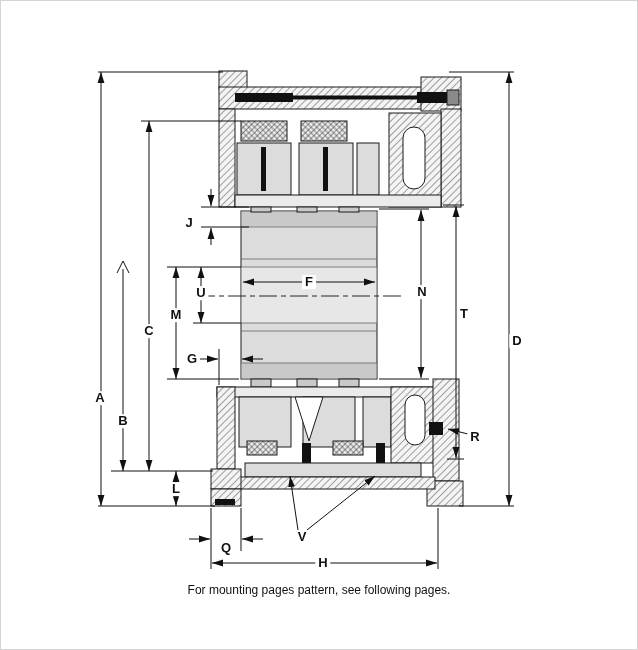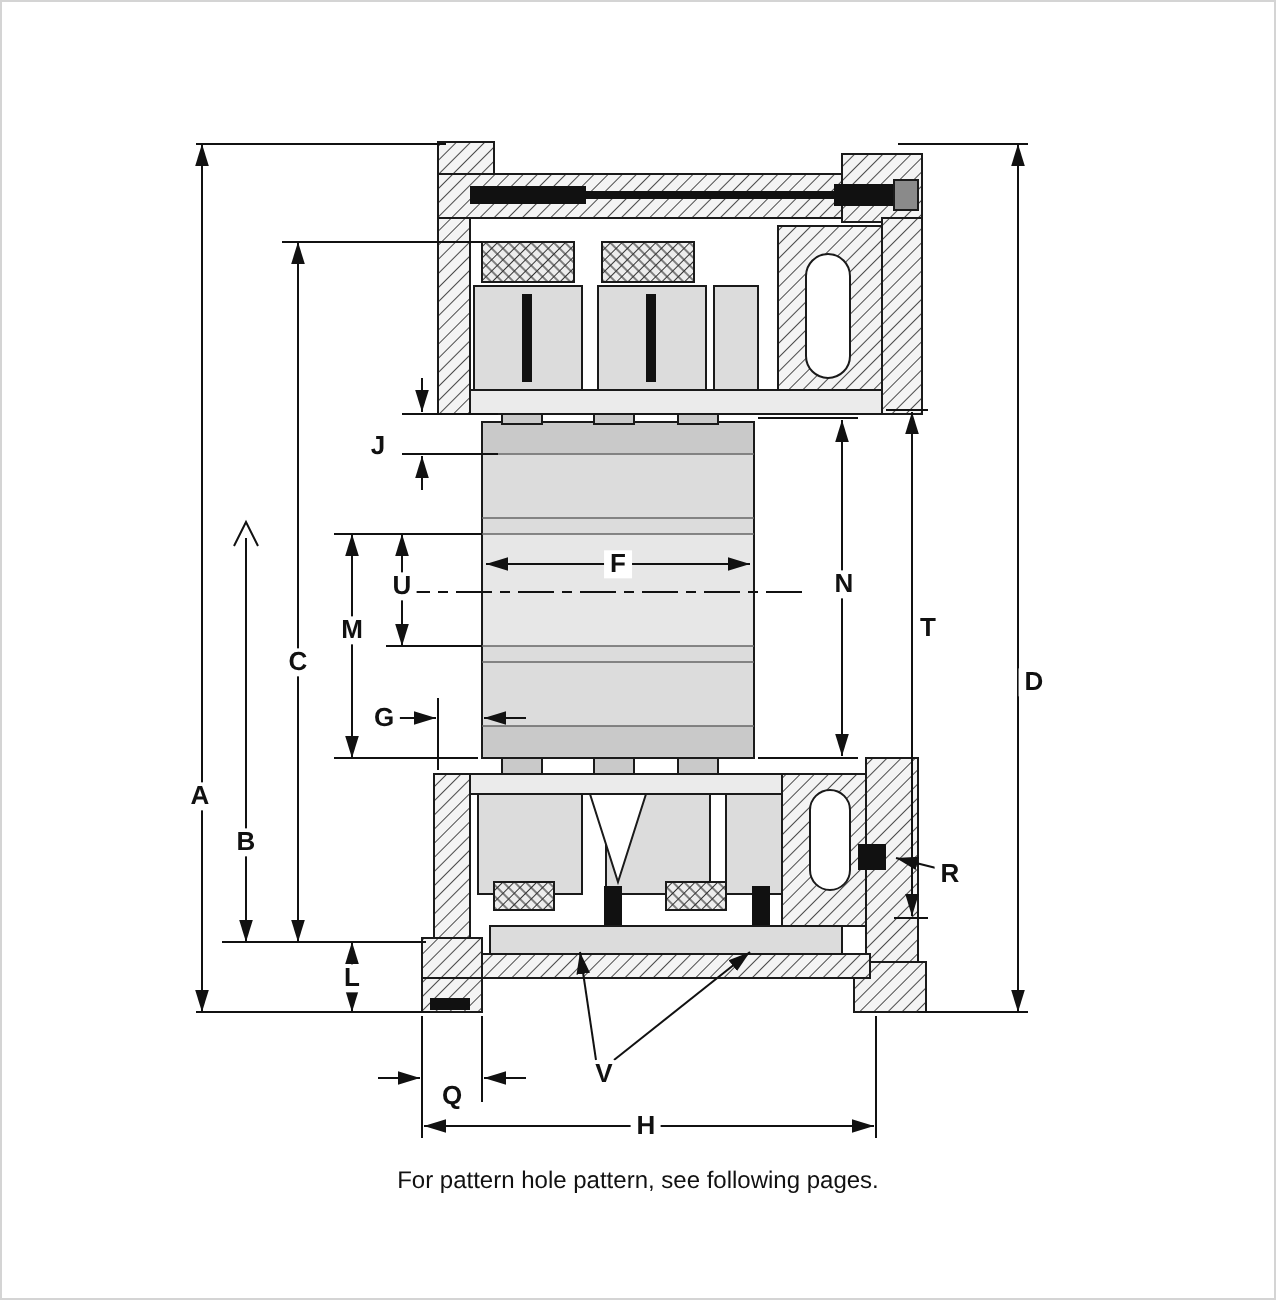--- a/index.html
+++ b/index.html
@@ -181,15 +181,15 @@
 <span class="lbl" style="left:175px;top:488px">L</span>
 <span class="lbl" style="left:308px;top:281px">F</span>
 <span class="lbl" style="left:421px;top:291px">N</span>
 <span class="lbl" style="left:463px;top:313px">T</span>
 <span class="lbl" style="left:516px;top:340px">D</span>
 <span class="lbl" style="left:474px;top:436px">R</span>
 <span class="lbl" style="left:301px;top:536px">V</span>
 <span class="lbl" style="left:225px;top:547px">Q</span>
 <span class="lbl" style="left:322px;top:562px">H</span>
 
-<div class="caption">For pattern hole pattern, see following pages.</div>
+<div class="caption">For mounting pages pattern, see following pages.</div>
 
 </div>
 
 </body></html>

